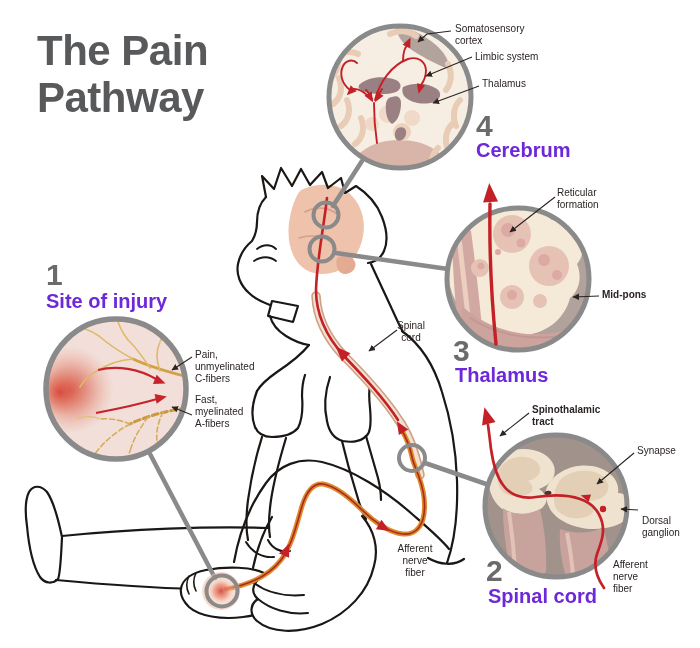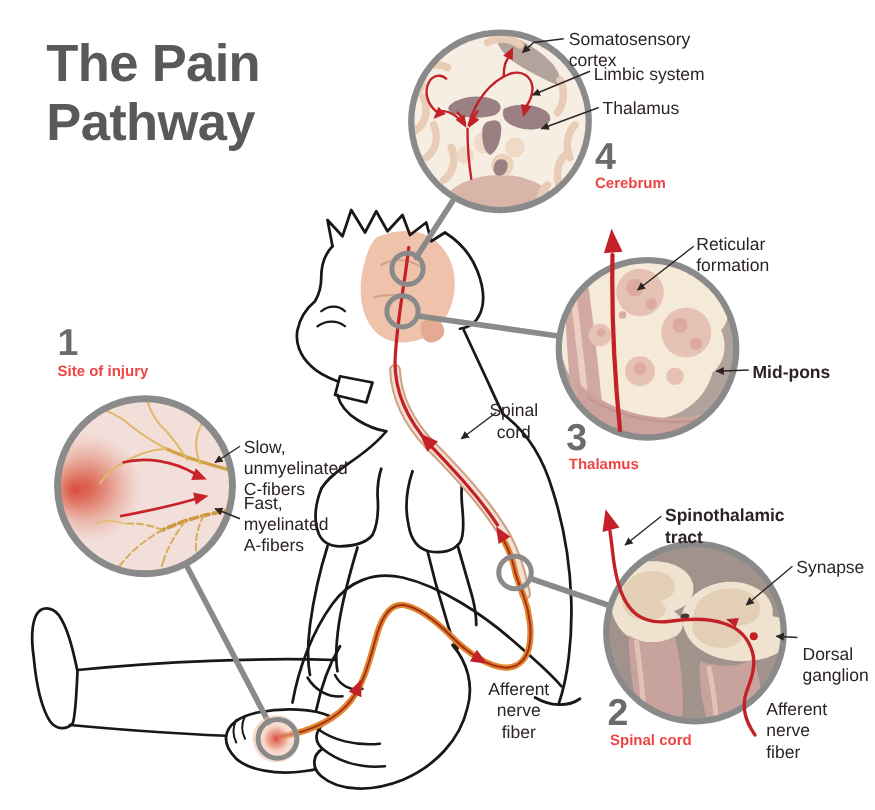--- a/index.html
+++ b/index.html
@@ -2,22 +2,22 @@
 <html><head>
 <meta charset="utf-8">
 <style>
   html,body{margin:0;padding:0;background:#fff;}
   #stage{position:relative;width:700px;height:648px;background:#ffffff;overflow:hidden;
          font-family:"Liberation Sans",sans-serif;padding-left:28px;}
   #art{position:absolute;left:0;top:0;width:700px;height:648px;}
   .txt{position:absolute;z-index:5;}
   .title{font-size:42px;font-weight:bold;line-height:1.12;color:#58595b;white-space:pre-line;letter-spacing:-0.5px;}
   .num{font-size:30px;font-weight:bold;color:#6a6b6d;line-height:1;}
-  .stepname{font-size:12px;font-weight:bold;color:#ef4444;line-height:1;}
-  .lbl{font-size:14px;line-height:1.2;color:#2b2423;white-space:pre-line;}
+  .stepname{font-size:20px;font-weight:bold;color:#6d28d9;line-height:1;}
+  .lbl{font-size:10px;line-height:1.2;color:#2b2423;white-space:pre-line;}
   .ctr{text-align:center;}
 </style>
 </head>
 <body>
 
 <div id="stage">
 
 <svg id="art" viewBox="0 0 700 648">
   <defs>
     <radialGradient id="injGrad" cx="50%" cy="50%" r="50%">
@@ -292,20 +292,20 @@
 <div class="txt lbl" style="left:642px;top:515px;">Dorsal
 ganglion</div>
 <div class="txt lbl" style="left:613px;top:559px;">Afferent
 nerve
 fiber</div>
 <div class="txt lbl ctr" style="left:388px;top:320px;width:46px;">Spinal
 cord</div>
 <div class="txt lbl ctr" style="left:387px;top:543px;width:56px;">Afferent
 nerve
 fiber</div>
-<div class="txt lbl" style="left:195px;top:349px;">Slow,
+<div class="txt lbl" style="left:195px;top:349px;">Pain,
 unmyelinated
 C-fibers</div>
 <div class="txt lbl" style="left:195px;top:394px;">Fast,
 myelinated
 A-fibers</div>
 
 </div>
 
 </body></html>

